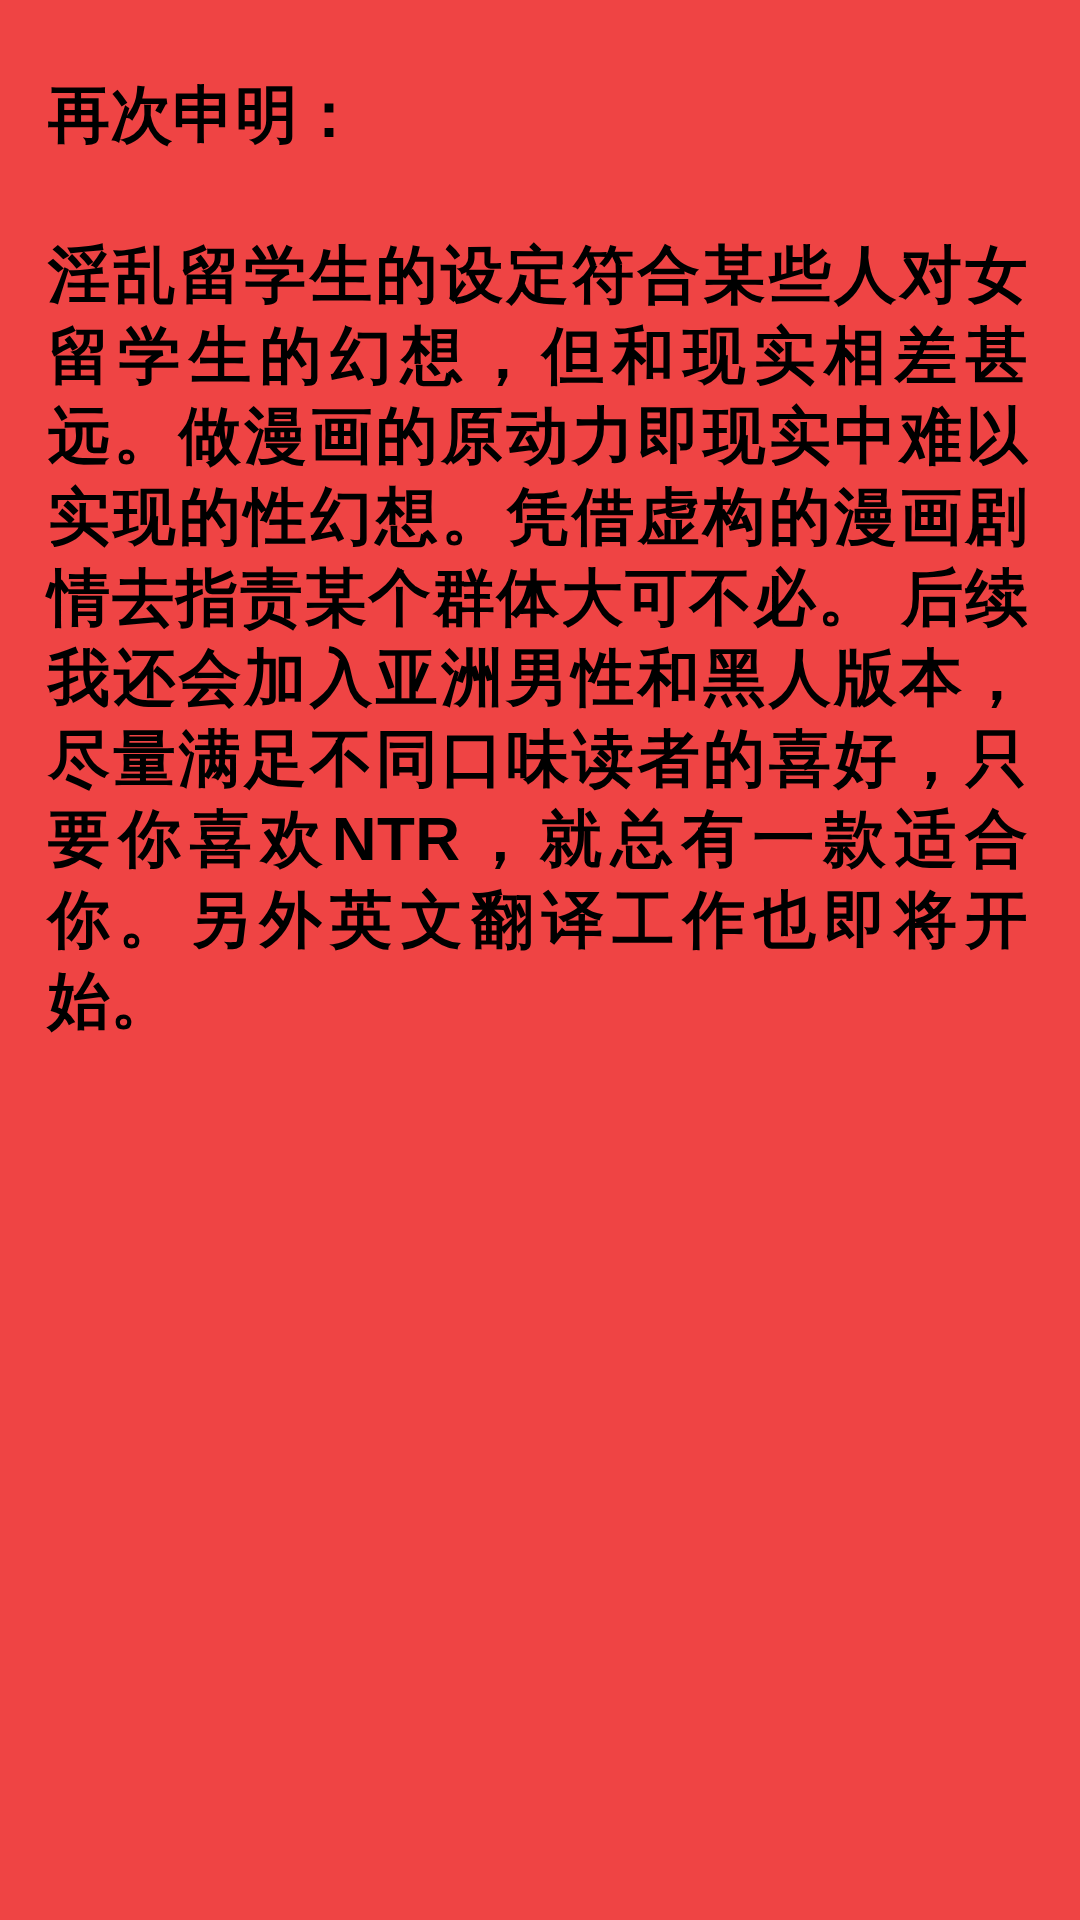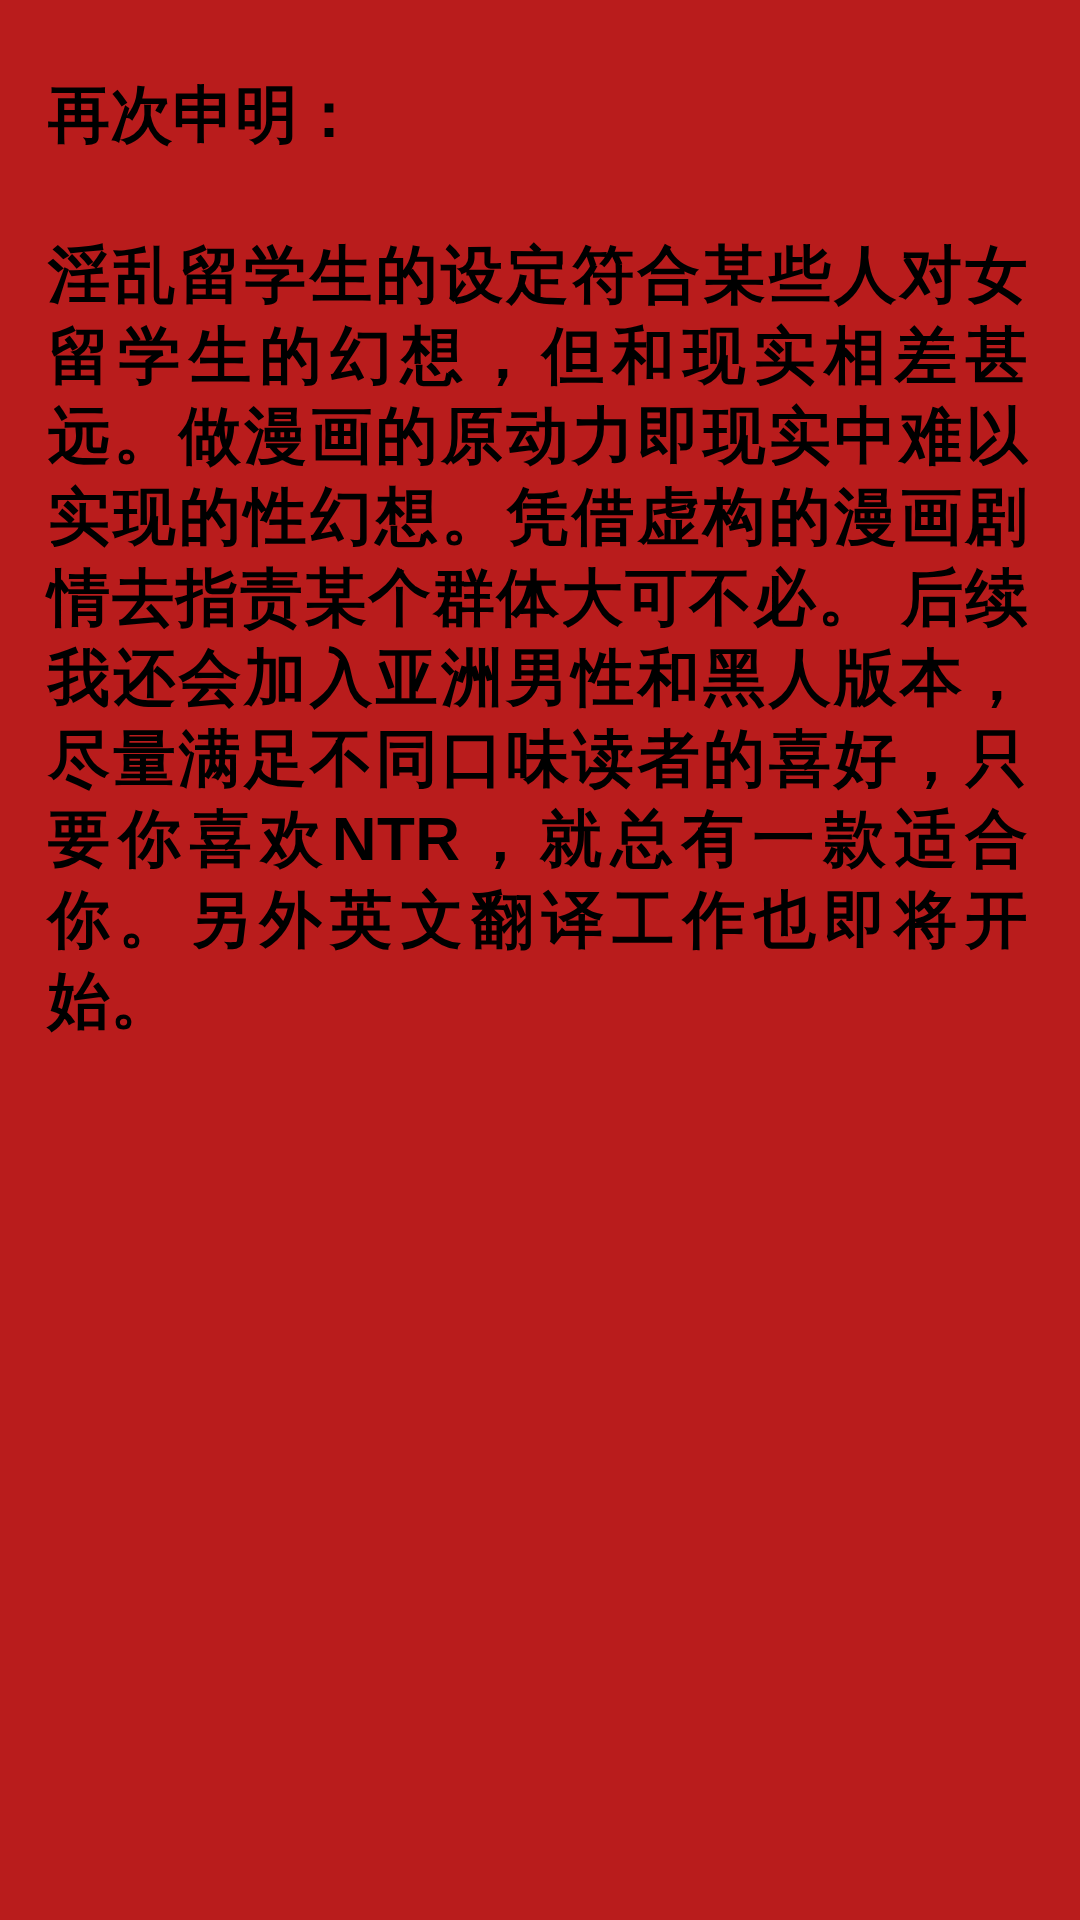--- a/index.html
+++ b/index.html
@@ -12,21 +12,21 @@
     height: 1920px;
     font-family: "Liberation Sans", "DejaVu Sans", sans-serif;
     color: #000000;
     overflow: hidden;
   }
   .page {
     box-sizing: border-box;
     width: 1080px;
     height: 1920px;
     padding: 78px 52px 0 48px;
-    background: #b91c1c;
+    background: #ef4444;
   }
   .statement {
     font-size: 62px;
     line-height: 1.18;
     font-weight: 700;
     letter-spacing: 0.5px;
     margin: 0 0 26px 0;
   }
   .para {
     font-size: 62px;

